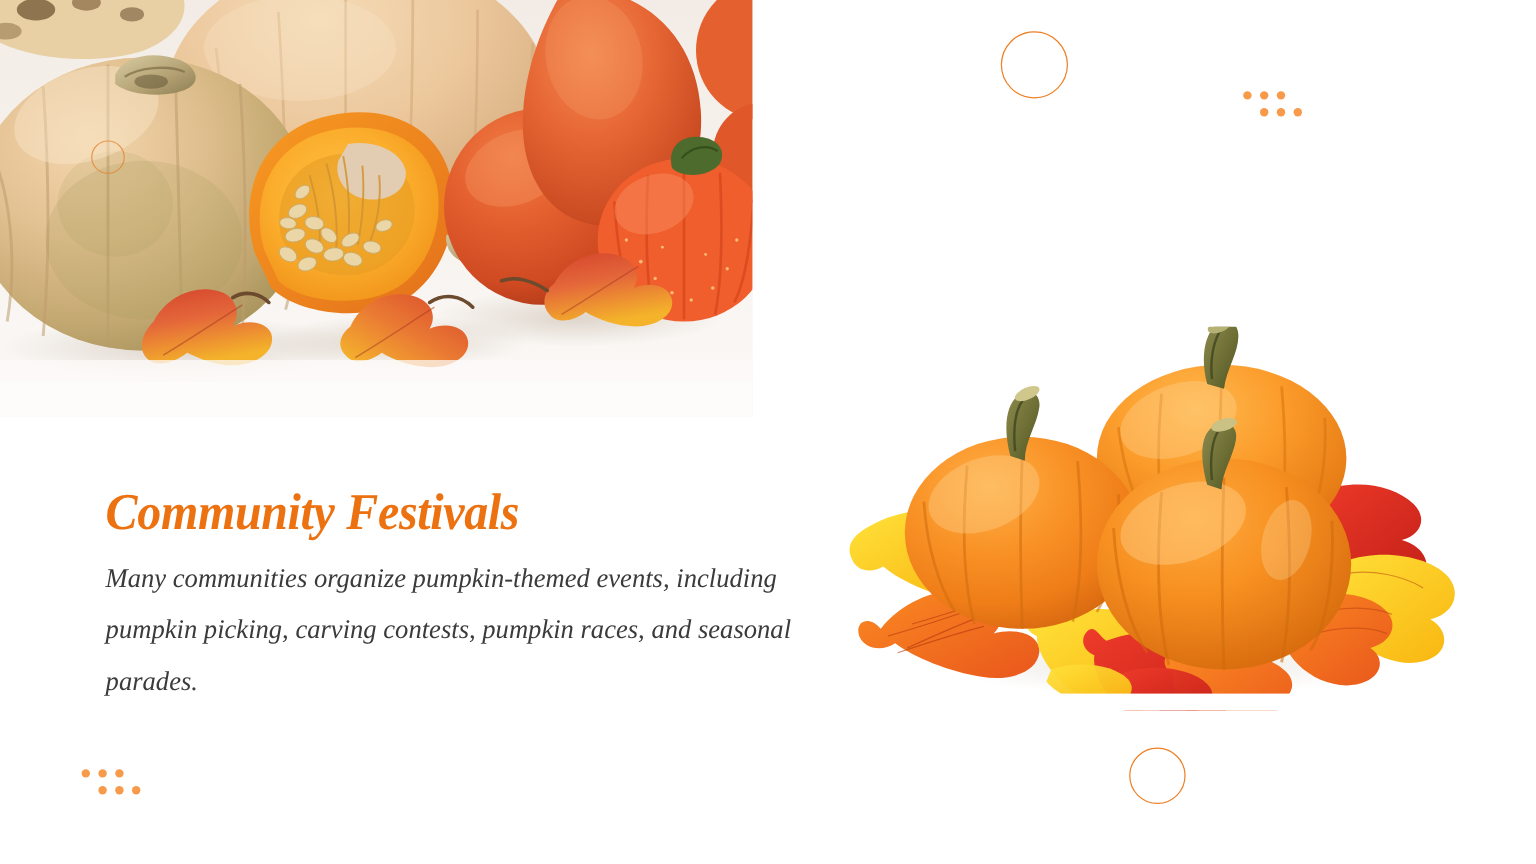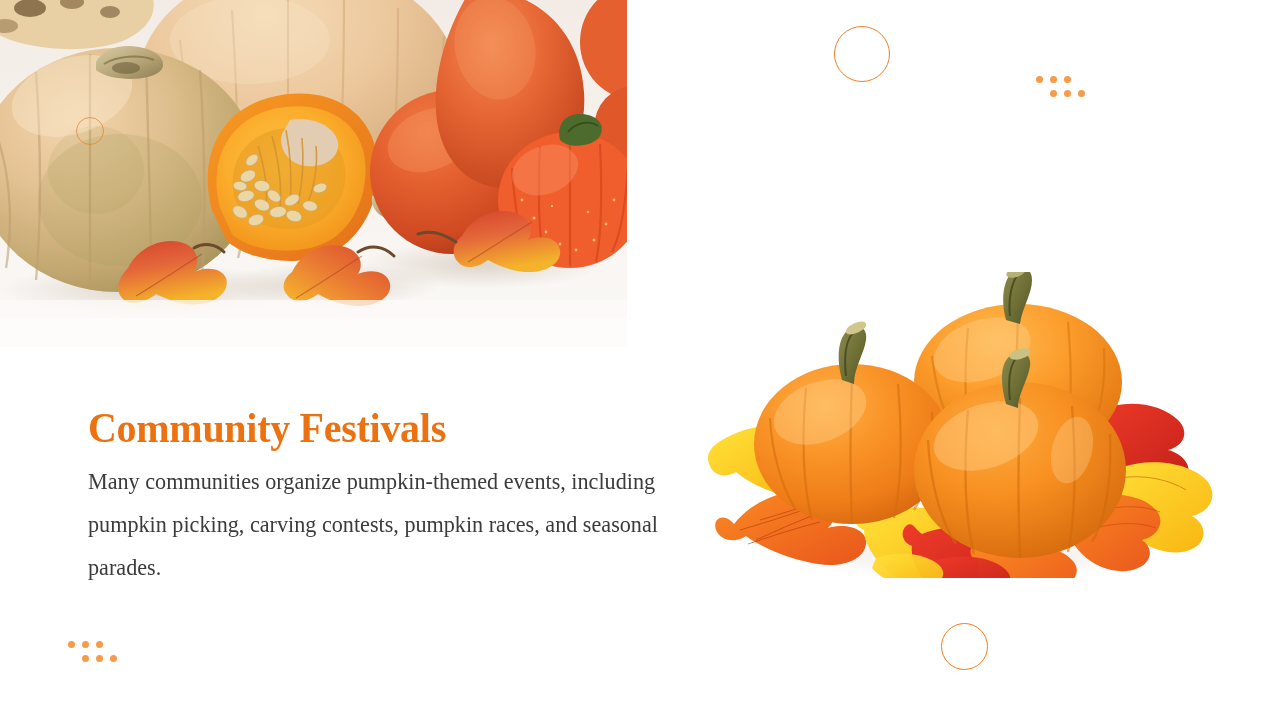--- a/index.html
+++ b/index.html
@@ -56,20 +56,21 @@
     background: #ffffff;
   }
   .photo-right svg { display: block; width: 520px; height: 320px; }
 
   
   .text-block {
     position: absolute;
     left: 88px;
     top: 405px;
     width: 600px;
+    font-style: italic;
   }
   .heading {
     font-family: "Liberation Serif", serif;
     font-weight: bold;
     font-size: 43px;
     line-height: 1.05;
     letter-spacing: -0.3px;
     color: #ec7211;
     margin: 0 0 10px 0;
     transform: scaleX(0.93);

